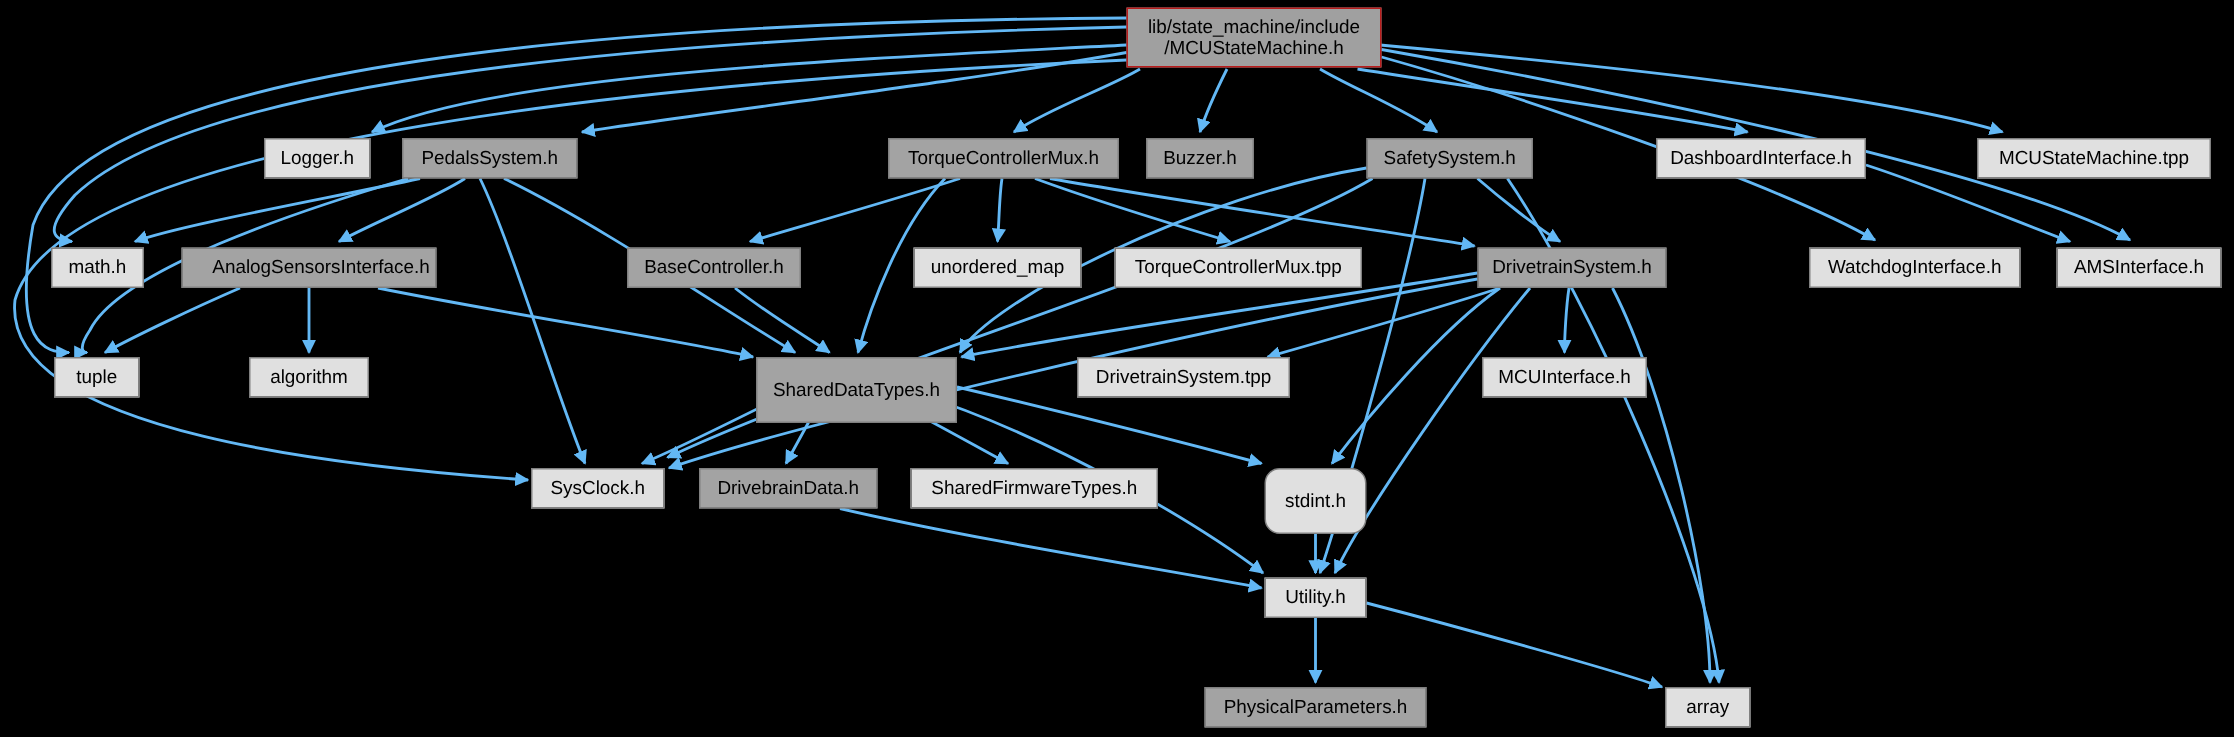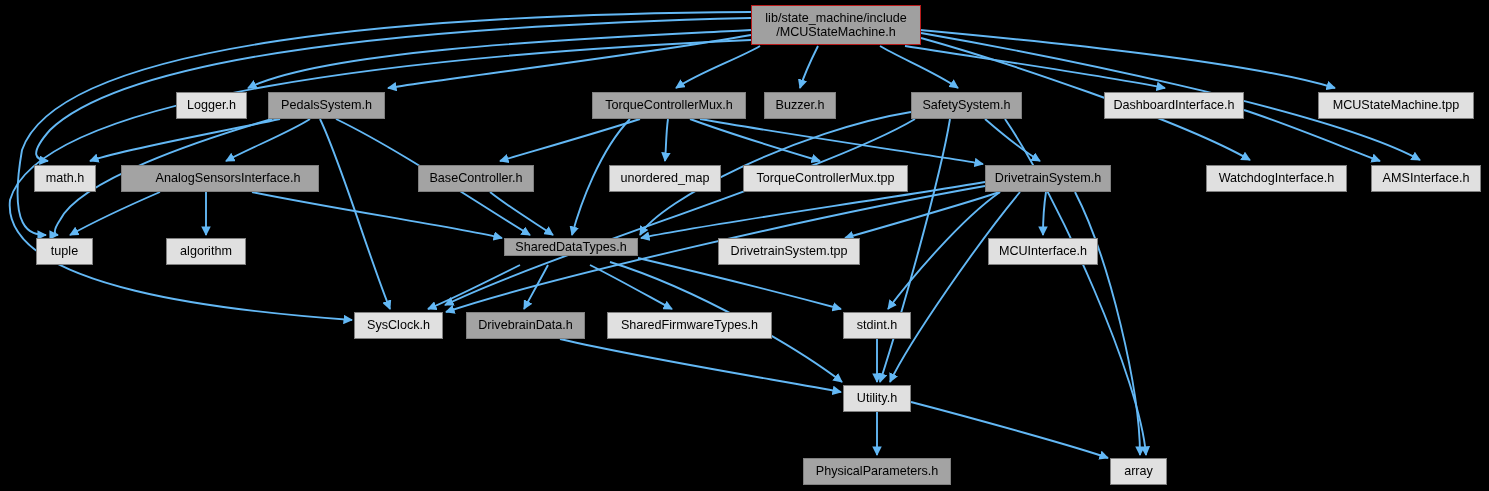--- a/index.html
+++ b/index.html
@@ -78,33 +78,33 @@
       <div class="node root" style="left: 751px; top: 5px; width: 170px; height: 40px;">lib/state_machine/include
 /MCUStateMachine.h</div>
       <div class="node gray" style="left: 176px; top: 92px; width: 71px; height: 27px;">Logger.h</div>
       <div class="node white" style="left: 268px; top: 92px; width: 117px; height: 27px;">PedalsSystem.h</div>
       <div class="node white" style="left: 592px; top: 92px; width: 154px; height: 27px;">TorqueControllerMux.h</div>
       <div class="node white" style="left: 764px; top: 92px; width: 72px; height: 27px;">Buzzer.h</div>
       <div class="node white" style="left: 911px; top: 92px; width: 111px; height: 27px;">SafetySystem.h</div>
       <div class="node gray" style="left: 1104px; top: 92px; width: 140px; height: 27px;">DashboardInterface.h</div>
       <div class="node gray" style="left: 1318px; top: 92px; width: 156px; height: 27px;">MCUStateMachine.tpp</div>
       <div class="node gray" style="left: 34px; top: 165px; width: 62px; height: 27px;">math.h</div>
-      <div class="node white" style="left: 121px; top: 165px; width: 198px; height: 27px; padding-left: 16px;">AnalogSensorsInterface.h</div>
+      <div class="node white" style="left: 121px; top: 165px; width: 170px; height: 27px; padding-left: 16px;">AnalogSensorsInterface.h</div>
       <div class="node white" style="left: 418px; top: 165px; width: 116px; height: 27px;">BaseController.h</div>
       <div class="node gray" style="left: 609px; top: 165px; width: 112px; height: 27px;">unordered_map</div>
       <div class="node gray" style="left: 743px; top: 165px; width: 165px; height: 27px;">TorqueControllerMux.tpp</div>
       <div class="node white" style="left: 985px; top: 165px; width: 126px; height: 27px;">DrivetrainSystem.h</div>
       <div class="node gray" style="left: 1206px; top: 165px; width: 141px; height: 27px;">WatchdogInterface.h</div>
       <div class="node gray" style="left: 1371px; top: 165px; width: 110px; height: 27px;">AMSInterface.h</div>
       <div class="node gray" style="left: 36px; top: 238px; width: 57px; height: 27px;">tuple</div>
       <div class="node gray" style="left: 166px; top: 238px; width: 80px; height: 27px;">algorithm</div>
-      <div class="node white" style="left: 504px; top: 238px; width: 134px; height: 18px;">SharedDataTypes.h</div>
+      <div class="node white" style="left: 504px; top: 238px; width: 134px; height: 44px;">SharedDataTypes.h</div>
       <div class="node gray" style="left: 718px; top: 238px; width: 142px; height: 27px;">DrivetrainSystem.tpp</div>
       <div class="node gray" style="left: 988px; top: 238px; width: 110px; height: 27px;">MCUInterface.h</div>
       <div class="node gray" style="left: 354px; top: 312px; width: 89px; height: 27px;">SysClock.h</div>
       <div class="node white" style="left: 466px; top: 312px; width: 119px; height: 27px;">DrivebrainData.h</div>
       <div class="node gray" style="left: 607px; top: 312px; width: 165px; height: 27px;">SharedFirmwareTypes.h</div>
-      <div class="node gray" style="left: 843px; top: 312px; width: 68px; height: 27px;">stdint.h</div>
+      <div class="node gray" style="left: 843px; top: 312px; width: 68px; height: 44px; border-radius: 10px;">stdint.h</div>
       <div class="node gray" style="left: 843px; top: 385px; width: 68px; height: 27px;">Utility.h</div>
       <div class="node white" style="left: 803px; top: 458px; width: 148px; height: 27px;">PhysicalParameters.h</div>
       <div class="node gray" style="left: 1110px; top: 458px; width: 57px; height: 27px;">array</div>
     </div>
 </div>
 
 </body></html>

